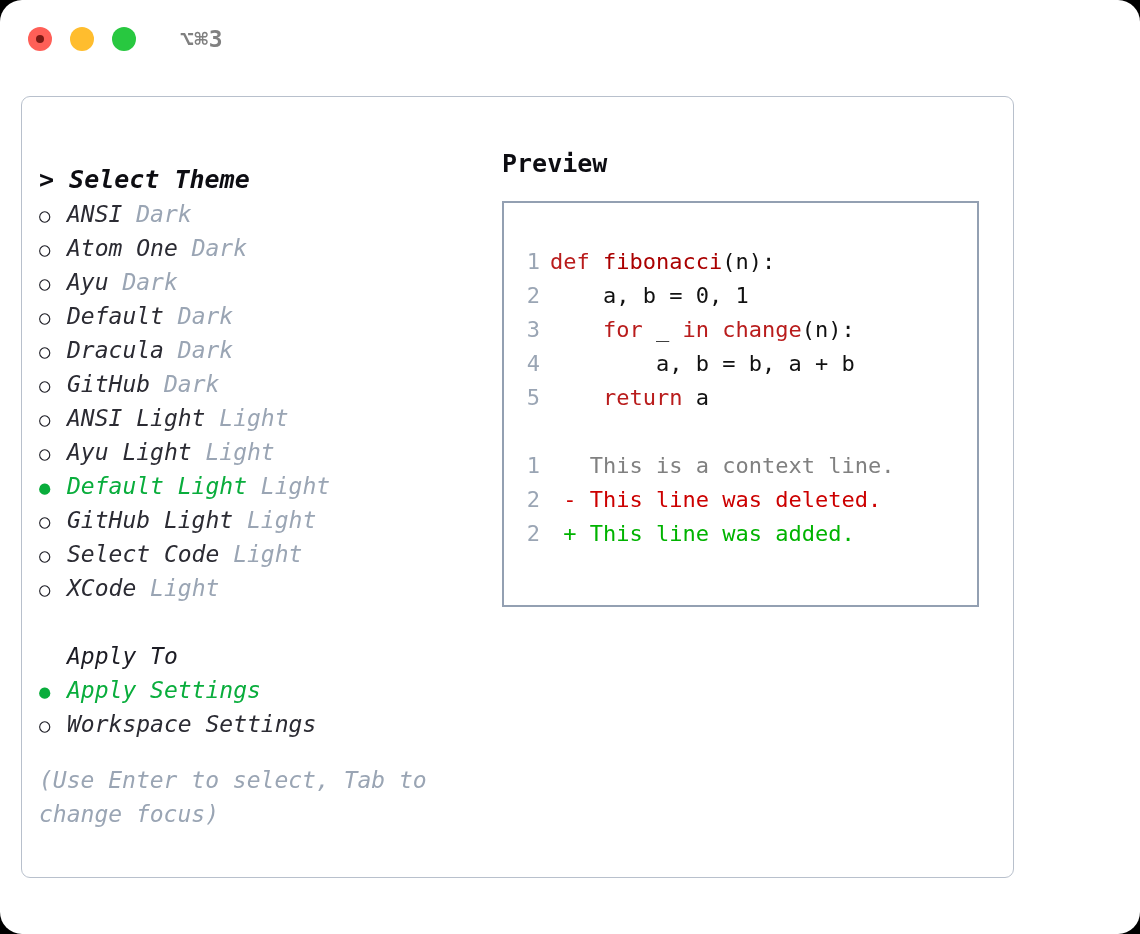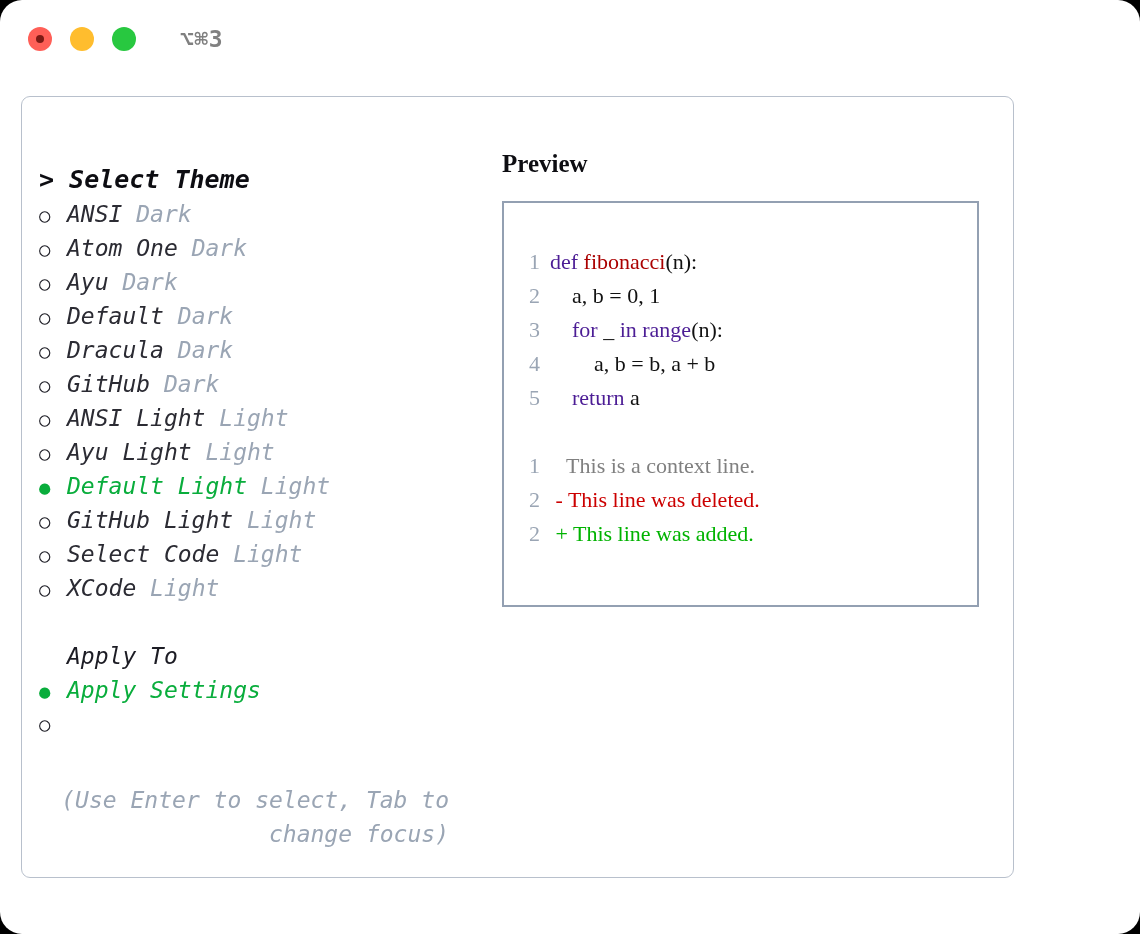--- a/index.html
+++ b/index.html
@@ -129,35 +129,33 @@
     line-height: 34px;
   }
   .opt.selected .opt-marker { color: #09ad3c; }
   .opt-label  { color: #2b2b33; }
   .opt.selected .opt-label { color: #09ad3c; }
   .opt-suffix { color: #9aa5b4; }
 
   .spacer-sm { height: 34px; }
 
   .hint {
-    margin-top: 42px;
+    margin-top: 22px;
     font-size: 23px;
     color: #9aa5b4;
     line-height: 34px;
     width: 410px;
-    text-align: right;
   }
 
   
   .right-col {
     position: absolute;
     left: 480px;
     top: 50px;
     width: 500px;
-    font-family: Liberation Serif, serif;
   }
   .preview-head {
     font-size: 25px;
     font-weight: bold;
     color: #0d0d12;
     line-height: 34px;
   }
   .preview-box {
     margin-top: 20px;
     width: 477px;
@@ -177,21 +175,21 @@
   }
   .ln {
     width: 46px;
     flex: 0 0 46px;
     text-align: right;
     color: #9aa5b4;
     padding-right: 10px;
     box-sizing: border-box;
   }
   .code-body { color: #111111; }
-  .kw   { color: #4c1d95; }
+  .kw   { color: #b91c1c; }
   .fn   { color: #aa0000; }
   .blank-line { height: 34px; }
   .ctx  { color: #808080; text-align: right; }
   .del  { color: #cc0000; }
   .add  { color: #00b300; }
 </style>
 </head>
 <body>
 
 <div class="window">
@@ -226,34 +224,34 @@
             <div class="opt"><span class="opt-marker">○</span><span class="opt-label">Select Code</span><span class="opt-suffix"> Light</span></div>
             <div class="opt"><span class="opt-marker">○</span><span class="opt-label">XCode</span><span class="opt-suffix"> Light</span></div>
           </div>
 
         <div class="spacer-sm"></div>
 
         <div class="section-head-plain">Apply To</div>
 
         <div id="apply-list">
             <div class="opt selected"><span class="opt-marker">●</span><span class="opt-label">Apply Settings</span></div>
-            <div class="opt"><span class="opt-marker">○</span></div>
+            <div class="opt"><span class="opt-marker">○</span><span class="opt-label">Workspace Settings</span></div>
           </div>
 
         <div class="hint">(Use Enter to select, Tab to change focus)</div>
       </div>
 
       <div class="right-col">
         <div class="preview-head">Preview</div>
 
         <div class="preview-box">
           <div id="code-lines">
               <div class="code-line"><span class="ln">1</span><span class="kw">def </span><span class="fn">fibonacci</span><span class="code-body">(n):</span></div>
               <div class="code-line"><span class="ln">2</span><span class="code-body">    a, b = 0, 1</span></div>
-              <div class="code-line"><span class="ln">3</span><span class="code-body">    </span><span class="kw">for</span><span class="code-body"> _ </span><span class="kw">in</span><span class="code-body"> </span><span class="kw">range</span><span class="code-body">(n):</span></div>
+              <div class="code-line"><span class="ln">3</span><span class="code-body">    </span><span class="kw">for</span><span class="code-body"> _ </span><span class="kw">in</span><span class="code-body"> </span><span class="kw">change</span><span class="code-body">(n):</span></div>
               <div class="code-line"><span class="ln">4</span><span class="code-body">        a, b = b, a + b</span></div>
               <div class="code-line"><span class="ln">5</span><span class="code-body">    </span><span class="kw">return</span><span class="code-body"> a</span></div>
             </div>
           <div class="blank-line"></div>
           <div id="diff-lines">
               <div class="code-line"><span class="ln">1</span><span class="ctx">   This is a context line.</span></div>
               <div class="code-line"><span class="ln">2</span><span class="del"> - This line was deleted.</span></div>
               <div class="code-line"><span class="ln">2</span><span class="add"> + This line was added.</span></div>
             </div>
         </div>

